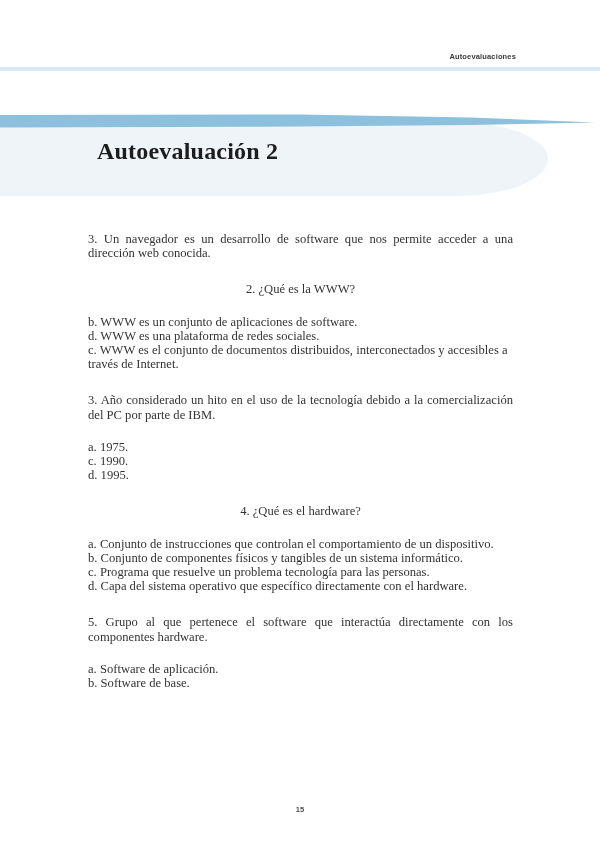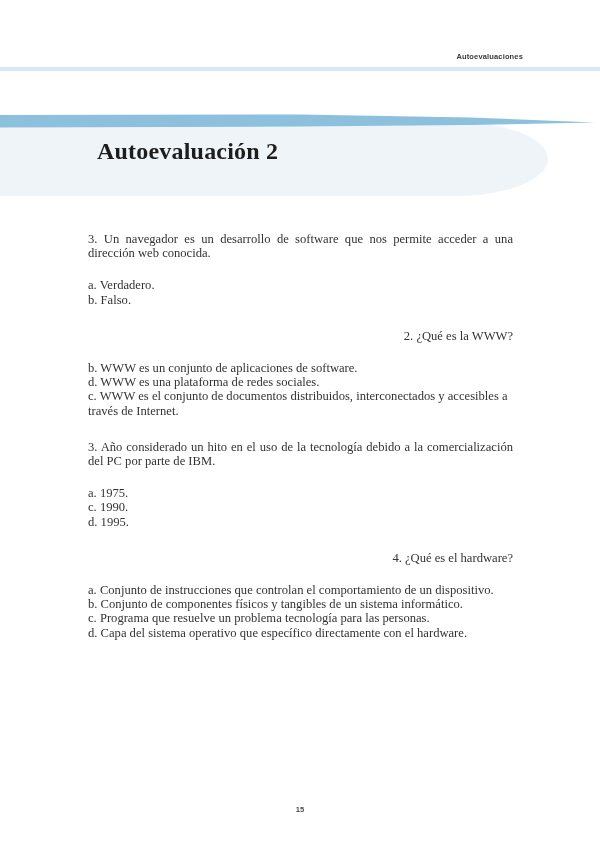--- a/index.html
+++ b/index.html
@@ -19,21 +19,21 @@
   
   .running-header {
     position: absolute;
     top: 52px;
     left: 0;
     width: 600px;
     height: 14px;
   }
   .running-header-text {
     position: absolute;
-    right: 77px;
+    right: 84px;
     top: 0;
     font-family: "Liberation Sans", sans-serif;
     font-size: 7.5px;
     font-weight: bold;
     letter-spacing: 0.15px;
     color: #3a3a3a;
     white-space: nowrap;
   }
   .header-rule {
     position: absolute;
@@ -95,21 +95,21 @@
     margin-bottom: 0;
   }
   .stem {
     font-size: 12.6px;
     line-height: 14.2px;
     text-align: justify;
     text-justify: inter-word;
     margin: 0;
   }
   .stem.no-justify {
-    text-align: right;
+    text-align: center;
   }
   .options {
     margin: 18px 0 0 0;
     padding: 0;
     list-style: none;
   }
   .option {
     font-size: 12.6px;
     line-height: 14.2px;
     margin: 0;
@@ -141,24 +141,20 @@
   <div class="banner-panel"></div>
   <svg class="banner-swoosh" viewBox="0 0 595 16" preserveAspectRatio="none">
     <path d="M0,1 L300,0.5 L470,3.5 L595,8.5 L470,11 L300,12.5 L0,13.5 Z" fill="#8cc0dc"></path>
   </svg>
   <div class="page-title">Autoevaluación 2</div>
 </div>
 
 <div class="content">
     <div class="qblock">
       <p class="stem">3. Un navegador es un desarrollo de software que nos permite acceder a una dirección web conocida.</p>
-      <ul class="options">
-        <li class="option">a. Verdadero.</li>
-        <li class="option">b. Falso.</li>
-      </ul>
     </div>
     <div class="qblock">
       <p class="stem no-justify">2. ¿Qué es la WWW?</p>
       <ul class="options">
         <li class="option">b. WWW es un conjunto de aplicaciones de software.</li>
         <li class="option">d. WWW es una plataforma de redes sociales.</li>
         <li class="option">c. WWW es el conjunto de documentos distribuidos, interconectados y accesibles a través de Internet.</li>
       </ul>
     </div>
     <div class="qblock">
@@ -171,15 +167,22 @@
     </div>
     <div class="qblock">
       <p class="stem no-justify">4. ¿Qué es el hardware?</p>
       <ul class="options">
         <li class="option">a. Conjunto de instrucciones que controlan el comportamiento de un dispositivo.</li>
         <li class="option">b. Conjunto de componentes físicos y tangibles de un sistema informático.</li>
         <li class="option">c. Programa que resuelve un problema tecnología para las personas.</li>
         <li class="option">d. Capa del sistema operativo que específico directamente con el hardware.</li>
       </ul>
     </div>
+    <div class="qblock">
+      <p class="stem">5. Grupo al que pertenece el software que interactúa directamente con los componentes hardware.</p>
+      <ul class="options">
+        <li class="option">a. Software de aplicación.</li>
+        <li class="option">b. Software de base.</li>
+      </ul>
+    </div>
   </div>
 
 <div class="folio">15</div>
 
 </body></html>

